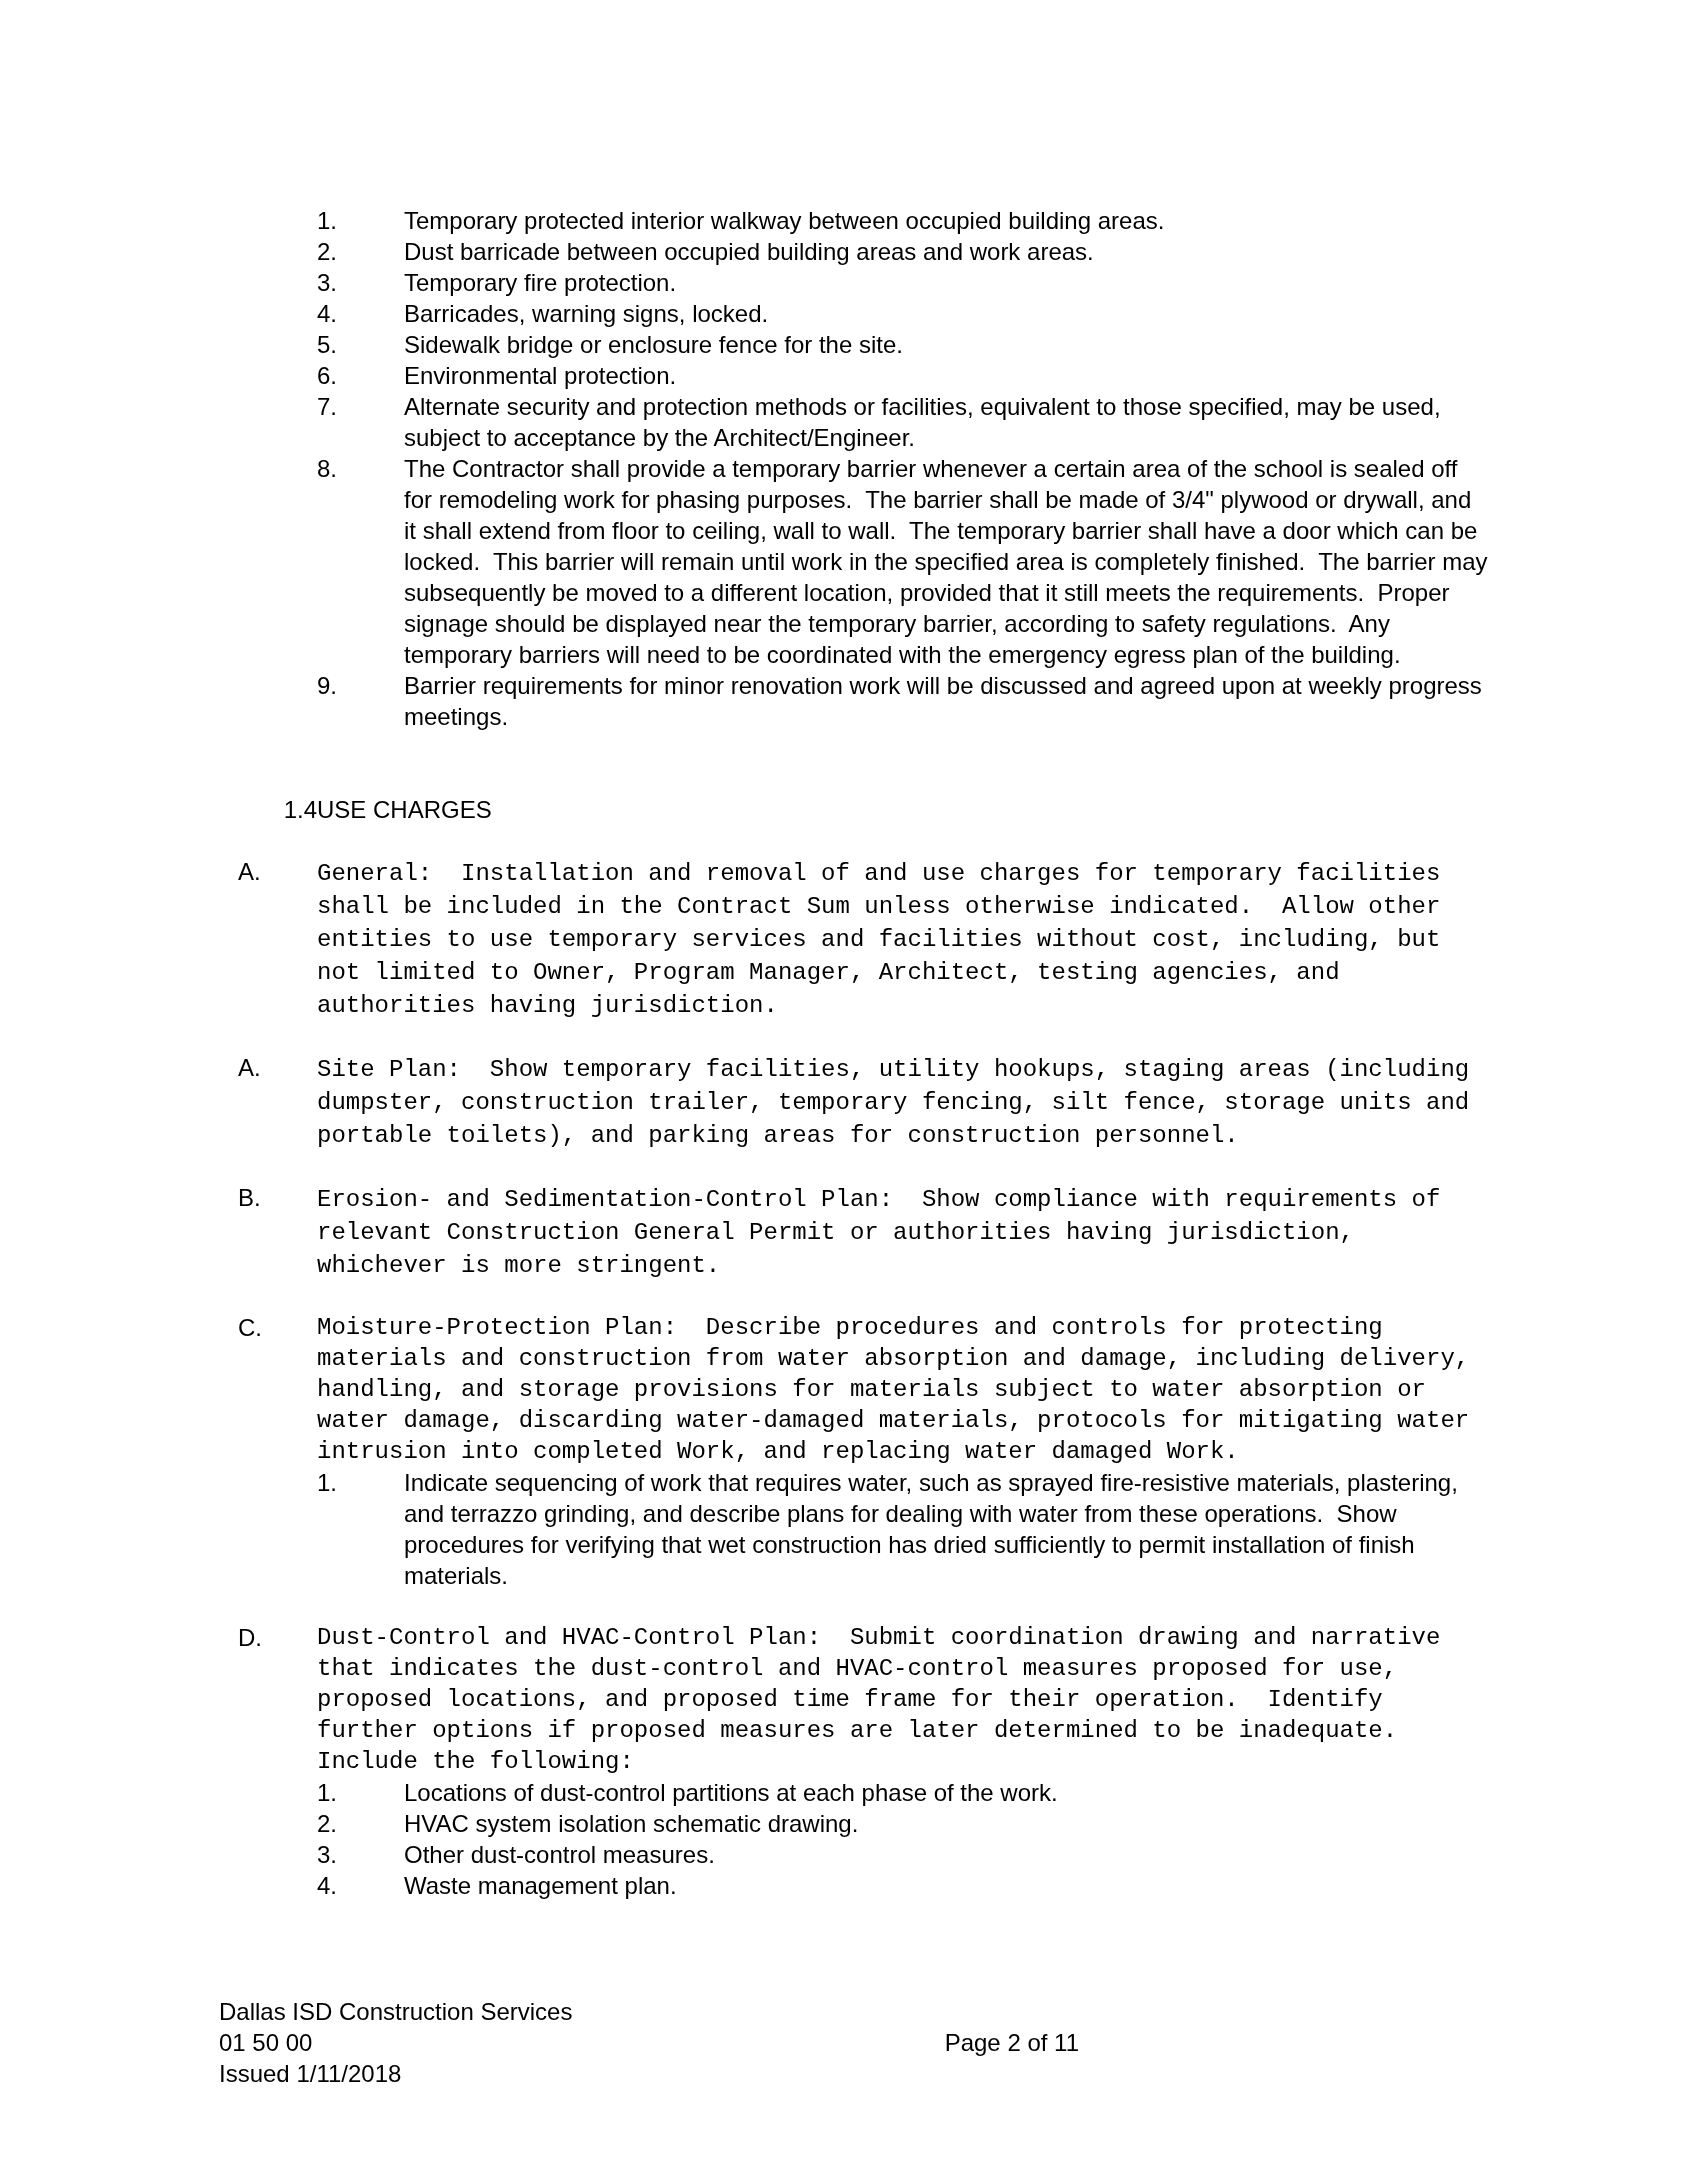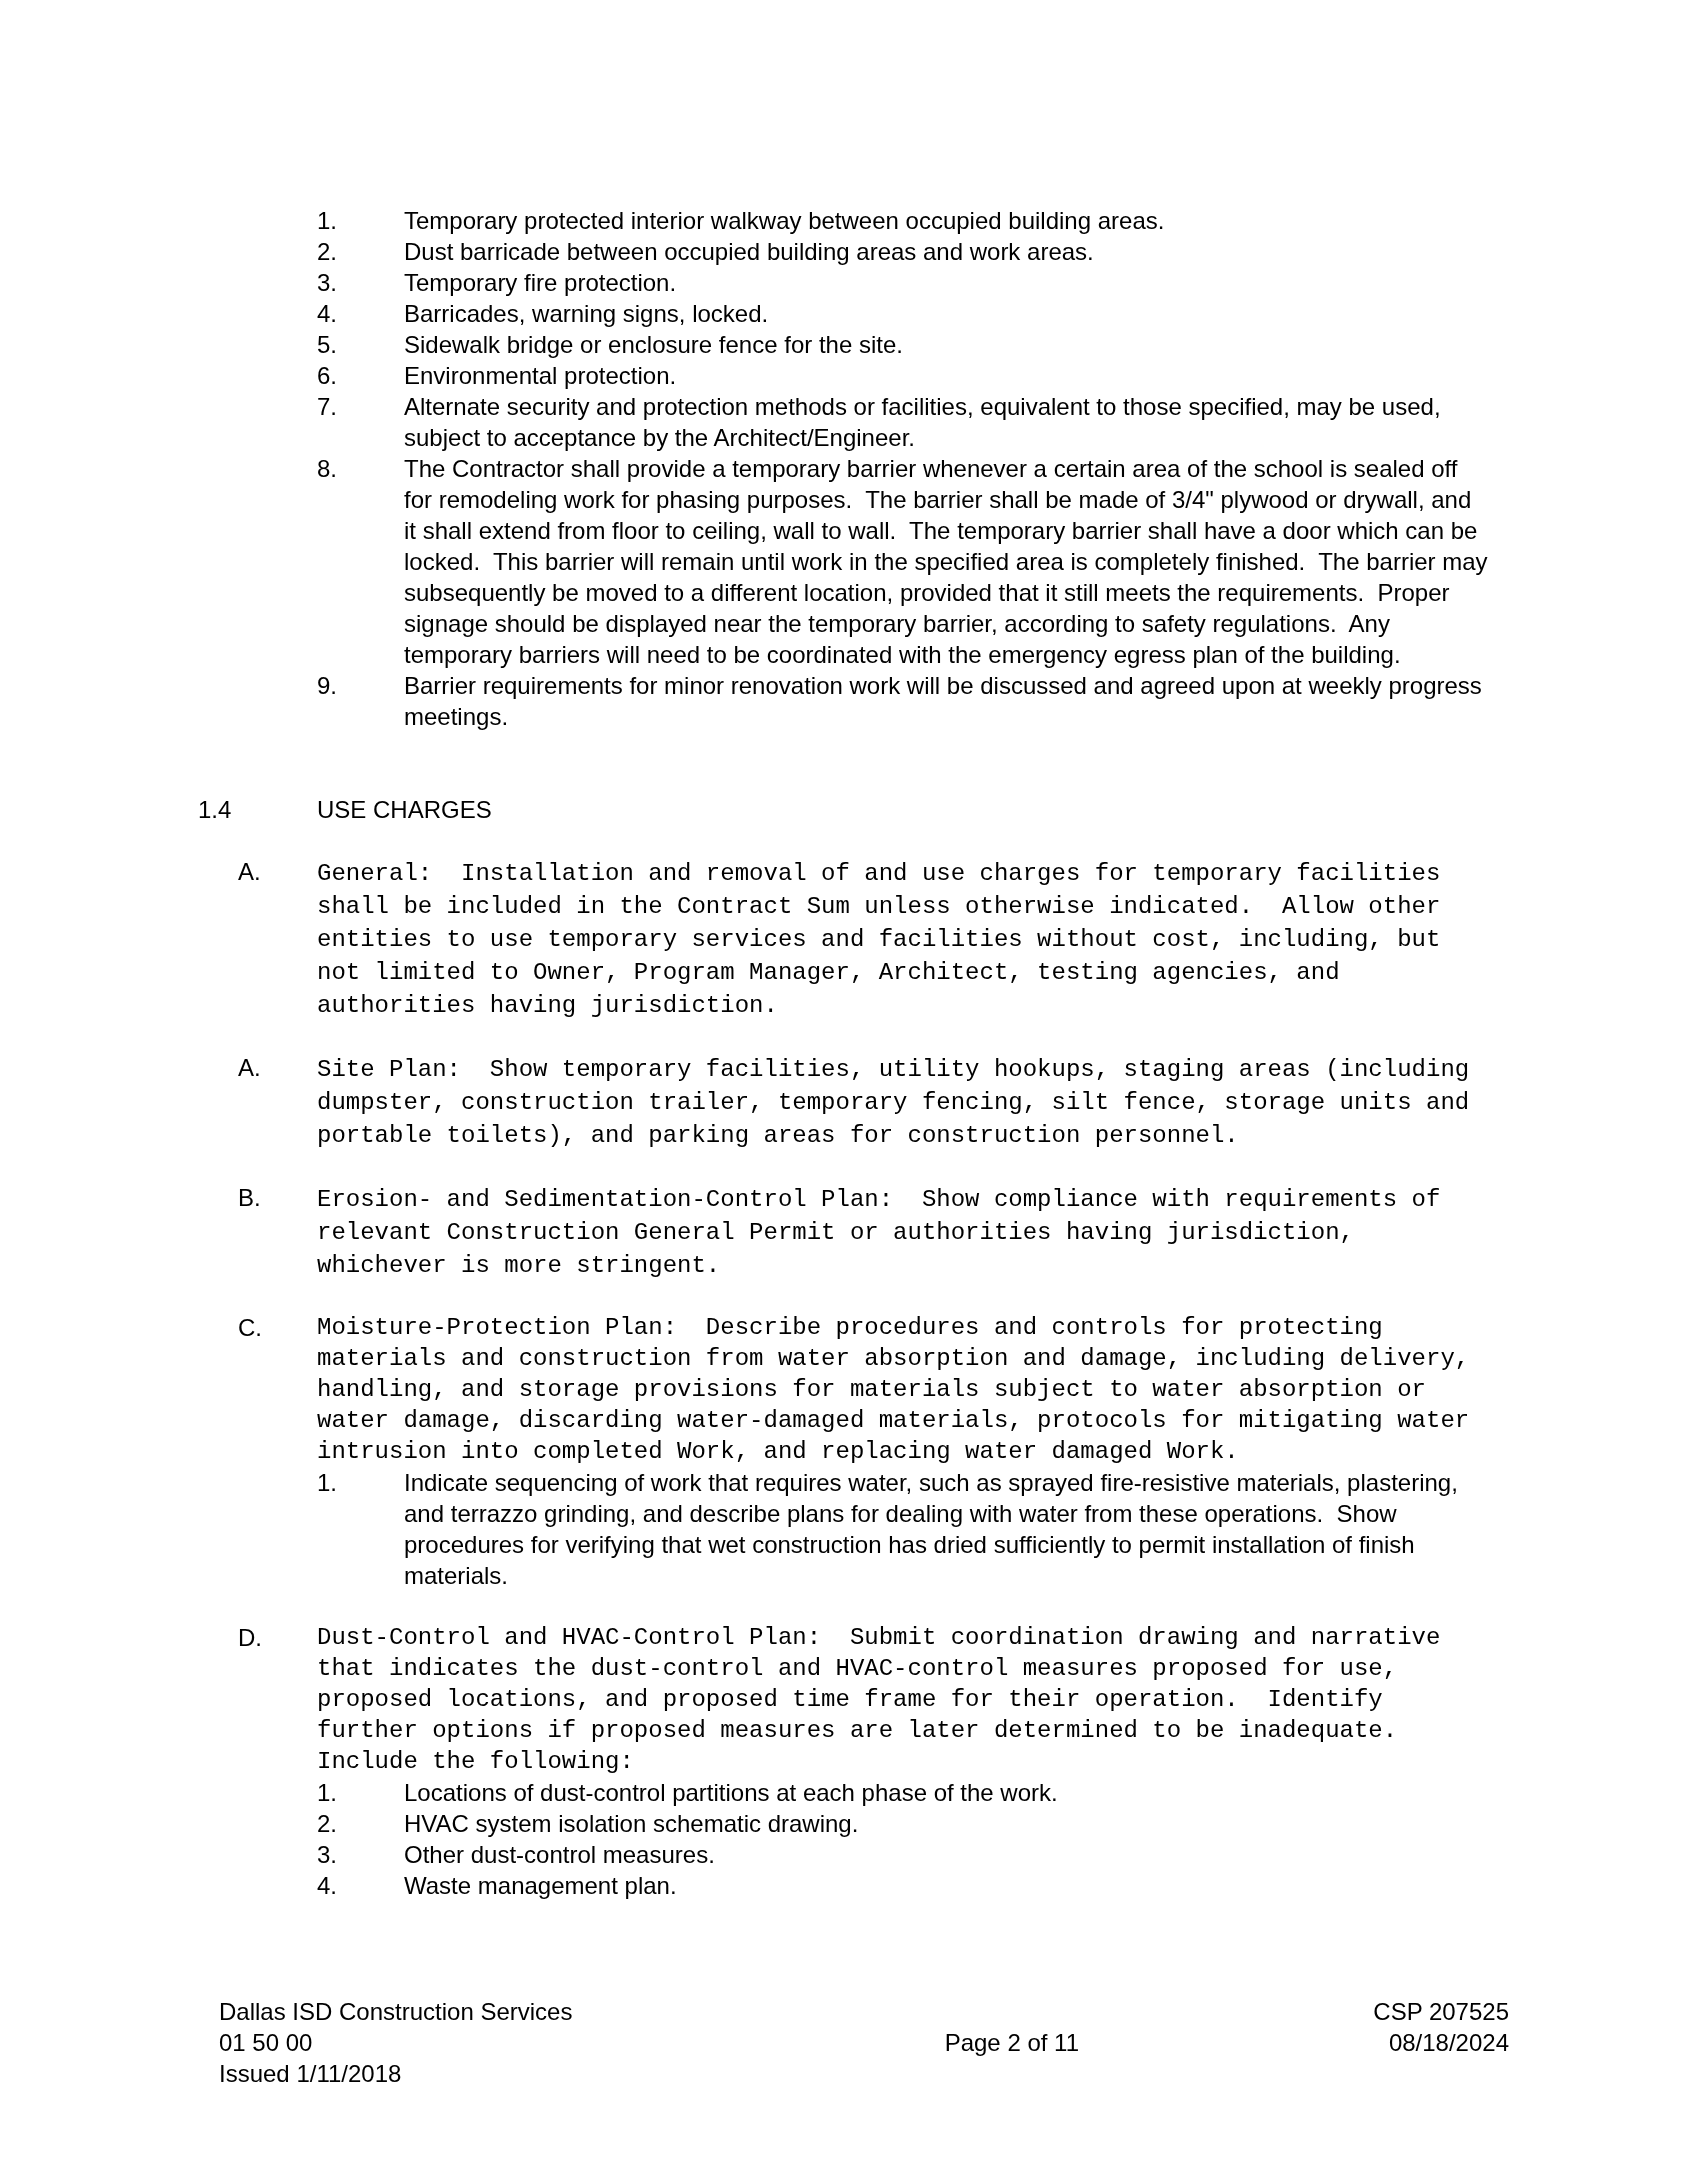--- a/index.html
+++ b/index.html
@@ -23,21 +23,21 @@
   
   .num-item { display: flex; margin-left: 119px; }
   .num-item .num { flex: 0 0 87px; }
   .num-item .txt { flex: 1; white-space: pre-wrap; }
   
   .sub-item { display: flex; }
   .sub-item .num { flex: 0 0 87px; }
   .sub-item .txt { flex: 1; white-space: pre-wrap; }
   
   .section-header { display: flex; margin-top: 62px; }
-  .section-header .sec-num { flex: 0 0 119px; }
+  .section-header .sec-num { flex: 0 0 119px; text-align: right; }
   
   .alpha-item { display: flex; margin-top: 31px; padding-left: 40px; }
   .alpha-item .letter { flex: 0 0 79px; }
   .alpha-item .body { flex: 1; }
   .alpha-item .para { white-space: pre-wrap; font-family: Liberation Mono, monospace; }
   
   .footer {
     position: absolute;
     left: 198px;
     top: 1996px;
@@ -159,19 +159,15 @@
   <div class="footer">
     <div class="col left">
       <div>Dallas ISD Construction Services</div>
       <div>01 50 00</div>
       <div>Issued 1/11/2018</div>
     </div>
     <div class="col center">
       <div class="pad"></div>
       <div>Page 2 of 11</div>
     </div>
-    <div class="col right">
-      <div>CSP 207525</div>
-      <div>08/18/2024</div>
-    </div>
   </div>
 </div>
 
 
 </body></html>

